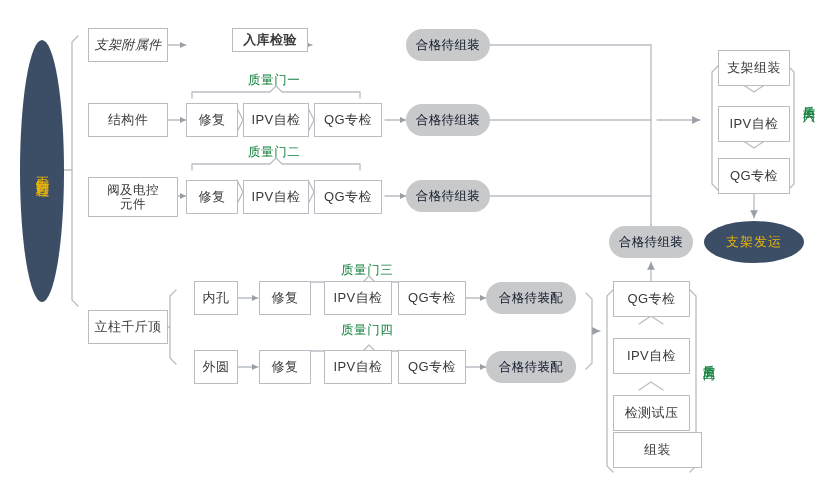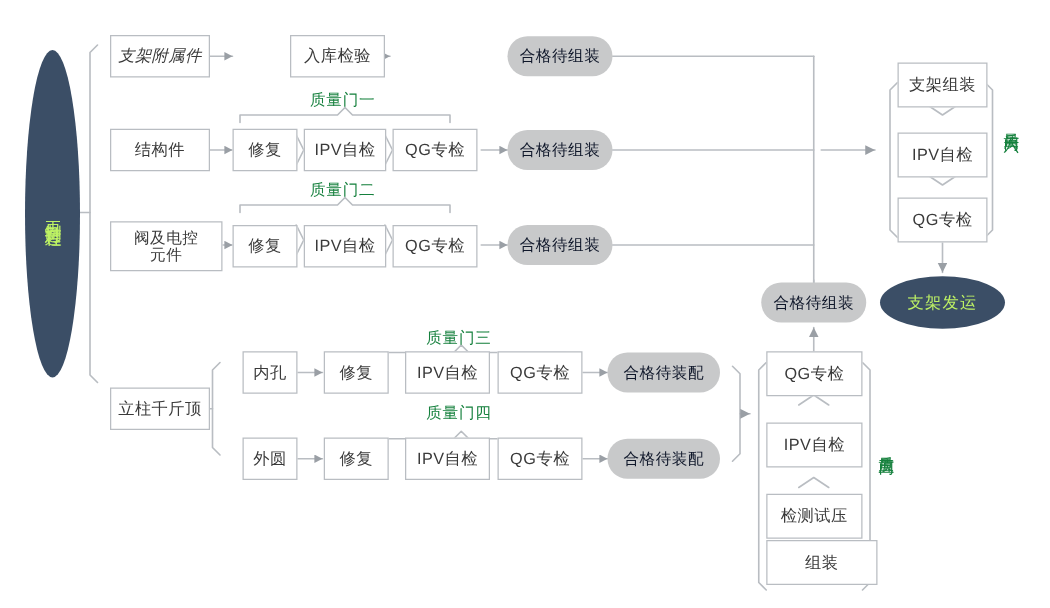--- a/index.html
+++ b/index.html
@@ -19,21 +19,21 @@
     position:absolute;box-sizing:border-box;
     background:#c8c9ca;border-radius:17px;
     display:flex;align-items:center;justify-content:center;
     color:#0f172a;font-size:12.5px;letter-spacing:.4px;
   }
 
   .ellipse{
     position:absolute;box-sizing:border-box;
     background:#3b4e66;border-radius:50%;
     display:flex;align-items:center;justify-content:center;
-    color:#bef264;font-size:13px;letter-spacing:1px;
+    color:#eab308;font-size:13px;letter-spacing:1px;
   }
   .ellipse.vert{
     writing-mode:vertical-rl;text-orientation:upright;
     font-size:13.5px;letter-spacing:2px;
   }
 
   .gatelabel{
     position:absolute;color:#15803d;font-size:12.5px;
     letter-spacing:.6px;white-space:nowrap;
   }
@@ -129,21 +129,21 @@
     </g>
   </svg>
 
   <div class="ellipse vert" style="left:20px;top:40px;width:44px;height:262px;">
     <span>再制造过程</span>
   </div>
 
   <div class="node" style="left:88px;top:28px;width:80px;height:34px;font-style:italic;">
     <span>支架附属件</span>
   </div>
-  <div class="node" style="left:232px;top:28px;width:76px;height:34px;">
+  <div class="node" style="left:232px;top:28px;width:76px;height:24px;font-weight:bold;">
     <span>入库检验</span>
   </div>
   <div class="pill" style="left:406px;top:29px;width:84px;height:32px;">
     <span>合格待组装</span>
   </div>
 
   <div class="gatelabel" style="left:248px;top:72px;">
     <span>质量门一</span>
   </div>
   <div class="node" style="left:88px;top:103px;width:80px;height:34px;">

